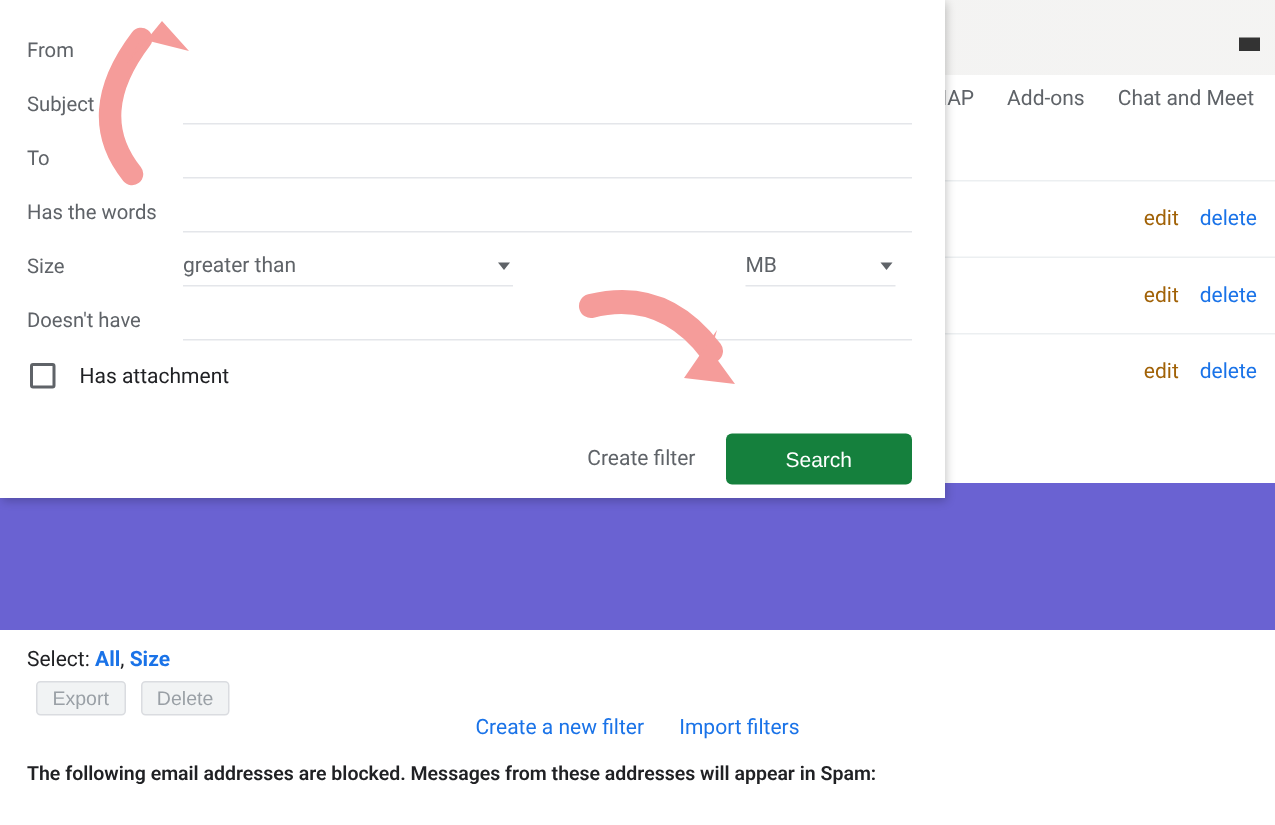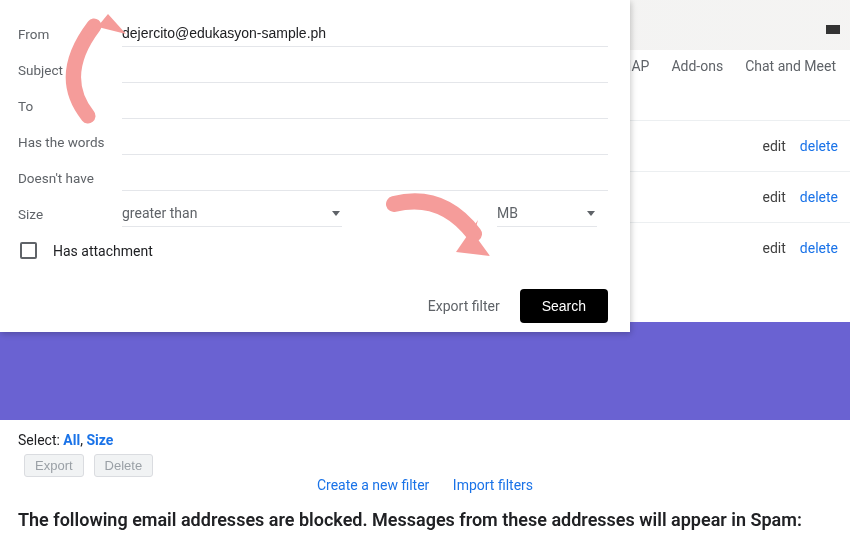--- a/index.html
+++ b/index.html
@@ -45,21 +45,21 @@
   }
   .bg-filter-row {
     display: flex;
     justify-content: flex-end;
     gap: 14px;
     padding: 17px 12px 17px 0;
     border-top: 1px solid #eceff1;
     font-size: 14px;
   }
   .bg-filter-row a { color: #1a73e8; text-decoration: none; cursor: pointer; }
-  .bg-filter-row a:first-child { color: #404040; }
+  .bg-filter-row a:first-child { color: #a16207; }
 
   
   .filter-card {
     position: absolute;
     top: 0; left: 0;
     width: 630px;
     height: 332px;
     background: #fff;
     box-shadow: 1px 2px 6px rgba(0,0,0,0.22);
     padding: 16px 22px 16px 18px;
@@ -126,25 +126,25 @@
     gap: 20px;
     padding-top: 24px;
     padding-right: 0;
   }
   .link-btn {
     color: #5f6368;
     font-size: 14px;
     cursor: pointer;
   }
   .primary-btn {
-    background: #000000;
+    background: #15803d;
     color: #fff;
     border: none;
     border-radius: 4px;
-    padding: 9px 22px;
+    padding: 9px 40px;
     font-size: 14px;
     cursor: pointer;
   }
 
   
   .arrow-svg {
     position: absolute;
     pointer-events: none;
   }
 
@@ -186,21 +186,21 @@
     font-size: 14px;
   }
   .center-links a {
     color: #1a73e8;
     text-decoration: none;
     margin: 0 10px;
     cursor: pointer;
   }
   .blocked-text {
     margin-top: 16px;
-    font-size: 18px;
+    font-size: 13px;
     font-weight: 600;
     color: #202124;
   }
 </style>
 </head>
 <body>
 
 <div class="bg-tabs">
   <div class="bg-header-strip"></div>
   <div class="bg-badge"></div>
@@ -224,56 +224,55 @@
     <a>edit</a>
     <a>delete</a>
   </div>
 </div>
 
 <div class="purple-band"></div>
 
 <div class="filter-card">
   <div class="filter-row">
     <div class="filter-label">From</div>
-    <input class="filter-input" value="dejercito@edukasyon-sample.ph" style="">
   </div>
   <div class="filter-row">
     <div class="filter-label">Subject</div>
     <input class="filter-input" style="">
   </div>
   <div class="filter-row">
     <div class="filter-label">To</div>
     <input class="filter-input" style="">
   </div>
   <div class="filter-row">
     <div class="filter-label">Has the words</div>
-    <input class="filter-input" style="">
-  </div>
-  <div class="filter-row">
-    <div class="filter-label">Doesn't have</div>
     <input class="filter-input" style="">
   </div>
   <div class="filter-row size-row">
     <div class="filter-label">Size</div>
     <div class="select-wrap size1">
       <span class="sel-text">greater than</span>
       <span class="caret"></span>
     </div>
     <div class="size-gap"></div>
     <div class="select-wrap size2">
       <span class="sel-text">MB</span>
       <span class="caret"></span>
     </div>
   </div>
+  <div class="filter-row">
+    <div class="filter-label">Doesn't have</div>
+    <input class="filter-input" style="">
+  </div>
   <div class="attach-row">
     <div class="checkbox"></div>
     <span>Has attachment</span>
   </div>
   <div class="actions-row">
-    <span class="link-btn">Export filter</span>
+    <span class="link-btn">Create filter</span>
     <button class="primary-btn">Search</button>
   </div>
 </div>
 
 <svg class="arrow-svg" style="top:6px; left:38px;" width="95" height="120">
   <path d="M 50 110 Q 18 70 56 20" stroke="#f59c9a" stroke-width="15" fill="none" stroke-linecap="round"></path>
   <path d="M 56 20 L 88 28 L 70 8 L 47 36 L 56 20 Z" fill="#f59c9a"></path>
 </svg>
 <svg class="arrow-svg" style="top:186px; left:382px;" width="120" height="90">
   <path d="M 12 18 Q 60 6 92 48" stroke="#f59c9a" stroke-width="16" fill="none" stroke-linecap="round"></path>

